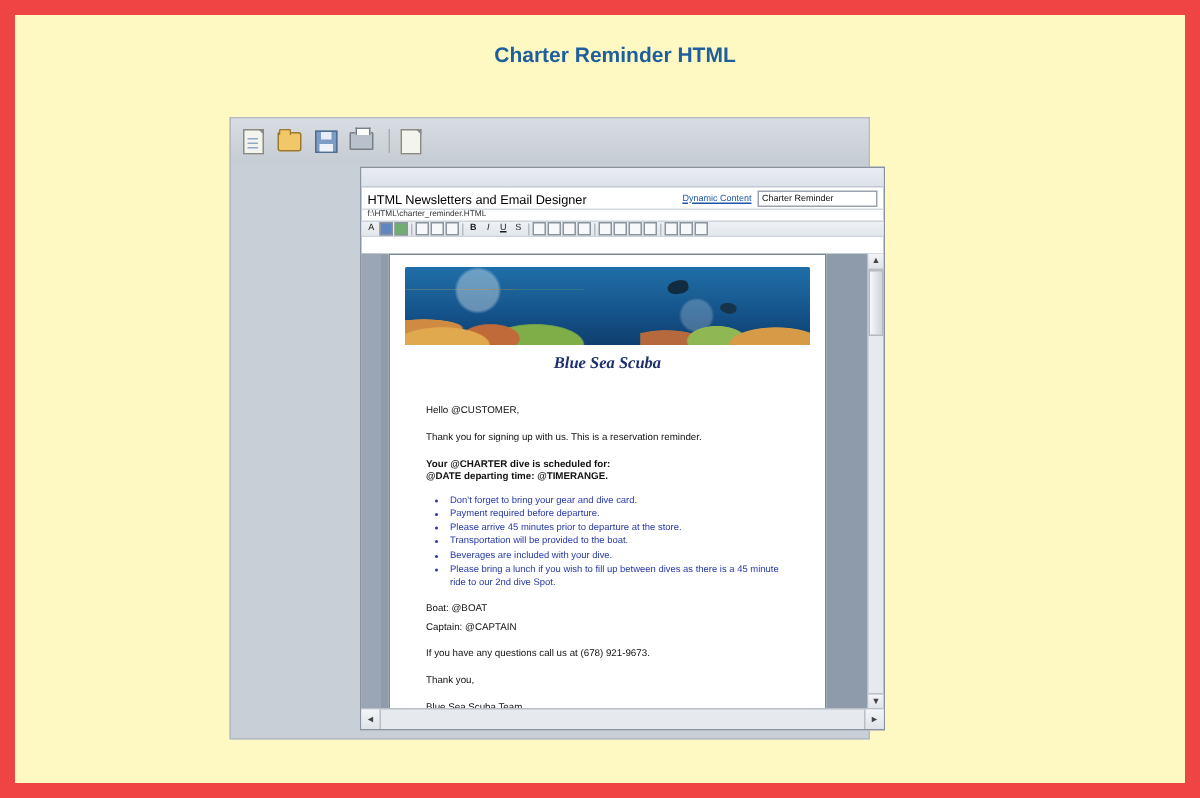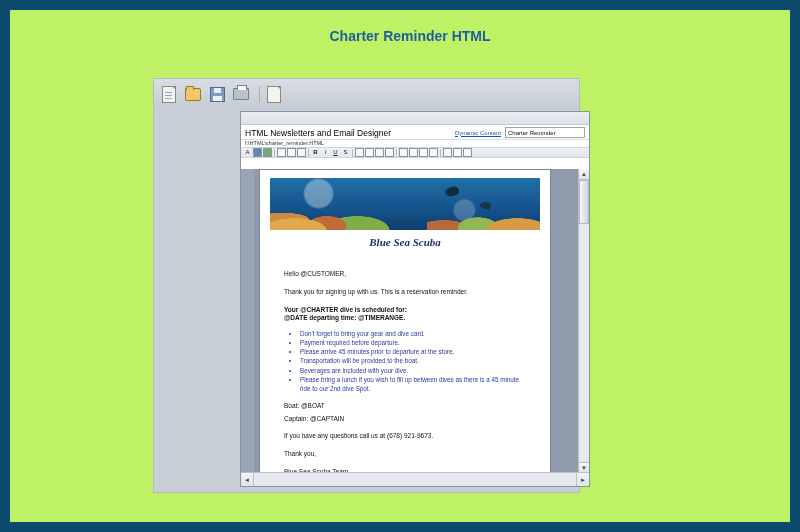--- a/index.html
+++ b/index.html
@@ -10,22 +10,22 @@
     width: 800px;
     height: 532px;
     background: #ffffff;
     font-family: "Liberation Sans", sans-serif;
     overflow: hidden;
   }
   .page-frame {
     position: absolute;
     left: 0; top: 0;
     width: 800px; height: 532px;
-    background: #bef264;
-    border: 10px solid #0c4a6e;
+    background: #fef9c3;
+    border: 10px solid #ef4444;
     box-sizing: border-box;
   }
   .page-title {
     position: absolute;
     left: 0; top: 18px;
     width: 800px;
     text-align: center;
     font-size: 14px;
     font-weight: bold;
     color: #1f5f9e;

